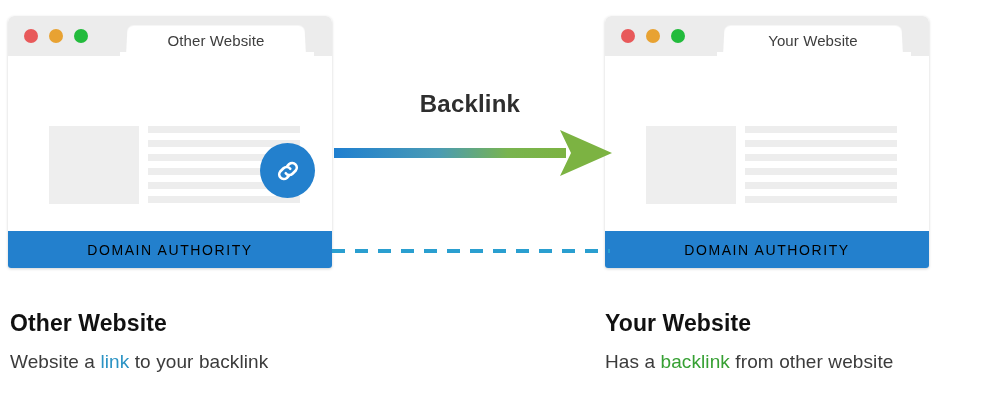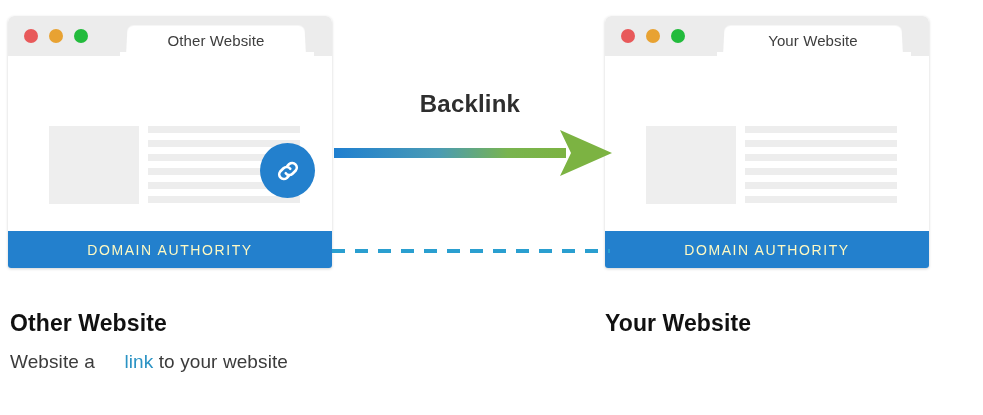--- a/index.html
+++ b/index.html
@@ -128,21 +128,21 @@
   .link-badge svg { display: block; }
 
   
   .da-bar {
     position: absolute;
     left: 0;
     right: 0;
     bottom: 0;
     height: 37px;
     background: #2380cd;
-    color: #fef9c3;
+    color: #000000;
     font-size: 14px;
     letter-spacing: 1.6px;
     display: flex;
     align-items: center;
     justify-content: center;
   }
 
   
   .backlink-label {
     position: absolute;
@@ -184,21 +184,21 @@
     font-weight: bold;
     color: #111111;
     letter-spacing: 0.1px;
   }
   .caption p {
     margin: 0;
     font-size: 19px;
     color: #3b3b3b;
     letter-spacing: 0.1px;
   }
-  .hl-link     { color: #2b93c4; margin-left: 24px; }
+  .hl-link     { color: #2b93c4; }
   .hl-backlink { color: #36a033; }
 </style>
 </head>
 <body>
 
 <div class="browser left">
   <div class="titlebar">
     <div class="dots">
       <span class="dot red"></span>
       <span class="dot yellow"></span>
@@ -278,18 +278,19 @@
     </linearGradient>
   </defs>
   <rect x="0" y="20" width="232" height="10" fill="url(#arrowGrad)"></rect>
   <path d="M226 2 L278 25 L226 48 L237 25 Z" fill="#7cb342"></path>
 </svg>
 
 <div class="dashed"></div>
 
 <div class="caption left">
   <h2>Other Website</h2>
-  <p><span>Website a </span><span class="hl-link">link</span><span> to your website</span></p>
+  <p><span>Website a </span><span class="hl-link">link</span><span> to your backlink</span></p>
 </div>
 
 <div class="caption right">
   <h2>Your Website</h2>
+  <p><span>Has a </span><span class="hl-backlink">backlink</span><span> from other website</span></p>
 </div>
 
 </body></html>

